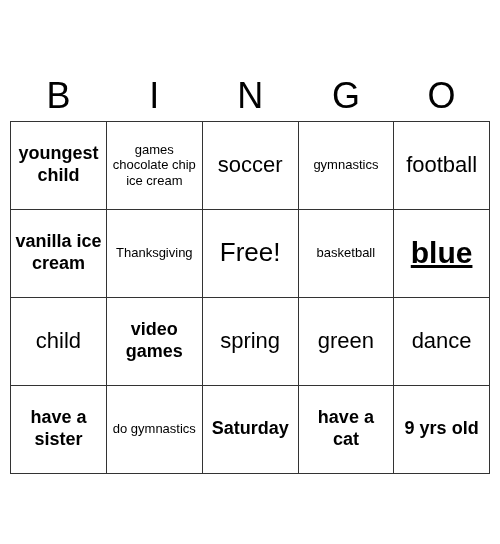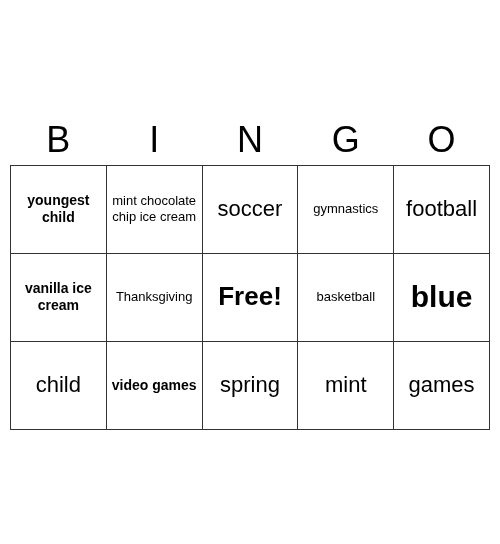--- a/index.html
+++ b/index.html
@@ -41,67 +41,75 @@
       padding: 4px;
       line-height: 1.2;
     }
 
     .cell-large {
       font-size: 22px;
       font-weight: normal;
     }
 
     .cell-medium {
-      font-size: 14px;
+      font-size: 18px;
       font-weight: bold;
     }
 
     .cell-small {
       font-size: 13px;
     }
 
     .cell-free {
       font-size: 26px;
-      font-weight: bold;
+      font-weight: normal;
     }
 
     .cell-blue {
       font-size: 30px;
       font-weight: bold;
+      text-decoration: underline;
     }
   </style>
 </head>
 <body>
 
 <table class="bingo-card">
   <thead>
     <tr class="header-row">
     <th>B</th>
         <th>I</th>
         <th>N</th>
         <th>G</th>
         <th>O</th>
       </tr>
   </thead>
   <tbody>
   <tr>
         <td class="cell-medium">youngest child</td>
-        <td class="cell-small">mint chocolate chip ice cream</td>
+        <td class="cell-small">games chocolate chip ice cream</td>
         <td class="cell-large">soccer</td>
         <td class="cell-small">gymnastics</td>
         <td class="cell-large">football</td>
       </tr>
       <tr>
         <td class="cell-medium">vanilla ice cream</td>
         <td class="cell-small">Thanksgiving</td>
         <td class="cell-free">Free!</td>
         <td class="cell-small">basketball</td>
         <td class="cell-blue">blue</td>
       </tr>
       <tr>
         <td class="cell-large">child</td>
         <td class="cell-medium">video games</td>
         <td class="cell-large">spring</td>
-        <td class="cell-large">mint</td>
-        <td class="cell-large">games</td>
+        <td class="cell-large">green</td>
+        <td class="cell-large">dance</td>
+      </tr>
+      <tr>
+        <td class="cell-medium">have a sister</td>
+        <td class="cell-small">do gymnastics</td>
+        <td class="cell-medium">Saturday</td>
+        <td class="cell-medium">have a cat</td>
+        <td class="cell-medium">9 yrs old</td>
       </tr>
     </tbody>
 </table>
 
 </body></html>

